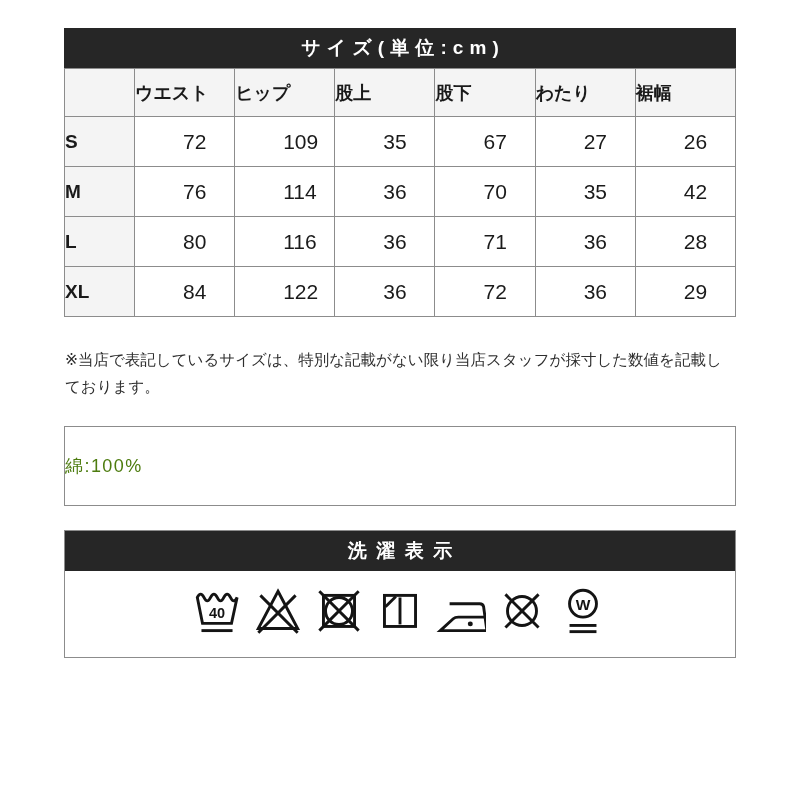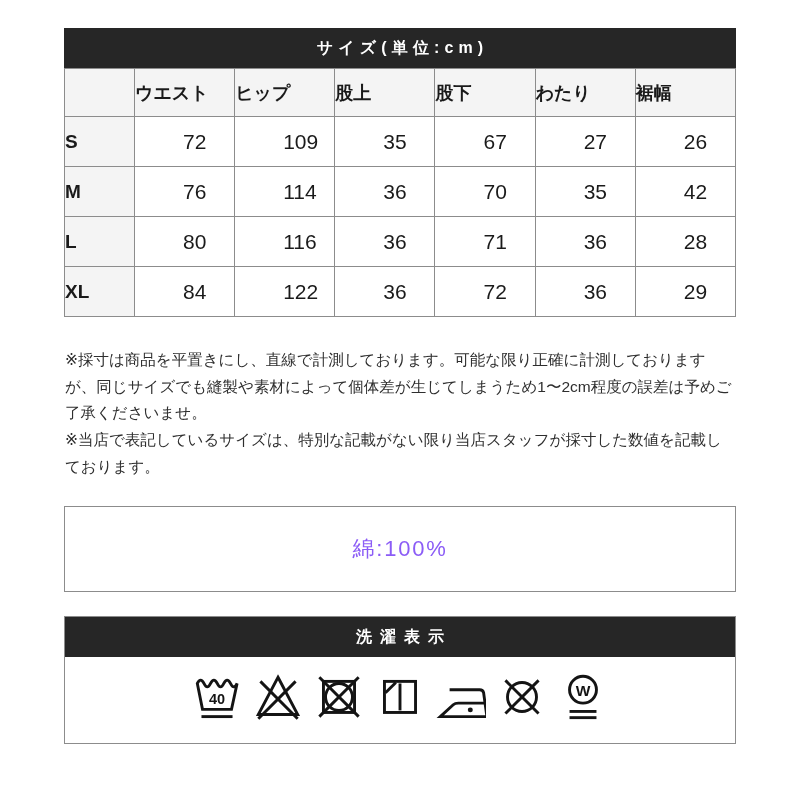--- a/index.html
+++ b/index.html
@@ -8,21 +8,21 @@
     font-family:"Liberation Sans","DejaVu Sans",sans-serif;
     color:#1a1a1a;
     -webkit-font-smoothing:antialiased;
   }
   .page{width:672px;margin:0 auto;padding-top:28px;}
 
   
   .bar{
     background:#262626;color:#ffffff;
     height:40px;line-height:40px;
-    text-align:center;font-weight:bold;font-size:16px;
+    text-align:center;font-weight:bold;font-size:19px;
     letter-spacing:.32em;text-indent:.32em;
   }
 
   
   table.size{
     width:100%;border-collapse:collapse;table-layout:fixed;
   }
   table.size th,table.size td{
     border:1px solid #8c8c8c;text-align:left;vertical-align:middle;
     padding:0;
@@ -48,21 +48,21 @@
     text-align:left;
   }
   .notes p + p{}
 
   
   .panel{border:1px solid #8c8c8c;}
   .panel-material{margin-top:26px;}
   .panel-laundry{margin-top:24px;}
   .panel .bar{letter-spacing:.5em;text-indent:.5em;}
   .material-body{
-    padding:27px 0;text-align:center;font-size:22px;color:#8b5cf6;
+    padding:27px 0;font-size:18px;color:#4d7c0f;
     letter-spacing:.08em;
   }
   .icons-row{
     display:flex;justify-content:center;align-items:flex-end;
     gap:11px;padding:13px 0 15px;
   }
   .icons-row svg{display:block;}
   .care{stroke:#141414;stroke-width:2.8;fill:none;stroke-linecap:butt;stroke-linejoin:miter;}
   .care-fill{fill:#141414;stroke:none;}
   .care-txt{
@@ -134,21 +134,20 @@
           <td>36</td>
           <td>72</td>
           <td>36</td>
           <td>29</td>
         </tr>
       </tbody>
     </table>
   </section>
 
   <section class="notes">
-    <p>※採寸は商品を平置きにし、直線で計測しております。可能な限り正確に計測しておりますが、同じサイズでも縫製や素材によって個体差が生じてしまうため1〜2cm程度の誤差は予めご了承くださいませ。</p>
     <p>※当店で表記しているサイズは、特別な記載がない限り当店スタッフが採寸した数値を記載しております。</p>
   </section>
 
   <section class="panel panel-material">
     <div class="material-body">綿:100%</div>
   </section>
 
   <section class="panel panel-laundry">
     <div class="bar">洗濯表示</div>
     <div class="icons-row">

